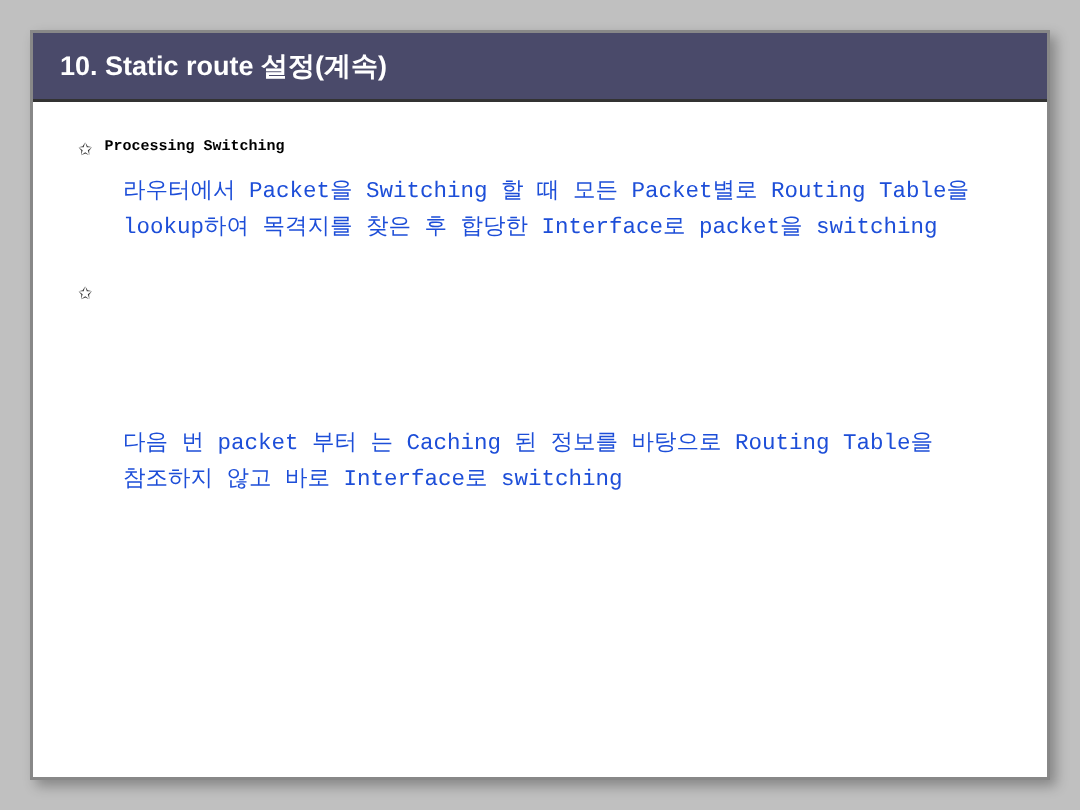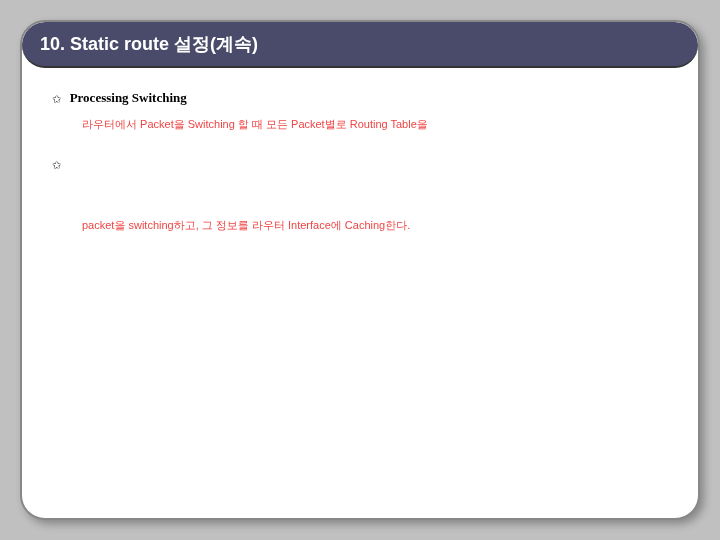--- a/index.html
+++ b/index.html
@@ -1,19 +1,18 @@
 <!DOCTYPE html>
 <html><head>
   <meta charset="utf-8">
   <style>
     * {
       margin: 0;
       padding: 0;
       box-sizing: border-box;
-      border-radius: 25px;
     }
 
     body {
       width: 720px;
       height: 540px;
       background: #c0c0c0;
       display: flex;
       align-items: center;
       justify-content: center;
       font-family: 'Courier New', Courier, monospace;
@@ -59,59 +58,61 @@
       align-items: center;
       gap: 8px;
     }
 
     .star-icon {
       color: #333;
       font-size: 16px;
     }
 
     .section-title {
-      font-family: Liberation Serif, serif;
-      font-size: 13px;
+      font-family: Liberation Mono, monospace;
+      font-size: 10px;
       font-weight: bold;
       color: #000;
     }
 
     .section-content {
       padding-left: 30px;
-      font-family: Liberation Sans, sans-serif;
-      font-size: 11px;
-      color: #ef4444;
+      font-family: Liberation Mono, monospace;
+      font-size: 15px;
+      color: #1d4ed8;
       line-height: 1.6;
     }
   </style>
 </head>
 <body>
 
 <div class="slide-container">
   <div class="slide-header">
     <span>10. Static route 설정(계속)</span>
   </div>
   <div class="slide-body">
 
     <div class="section">
       <div class="section-title-row">
         <span class="star-icon">✩</span>
         <span class="section-title">Processing Switching</span>
       </div>
       <div class="section-content">
         <span>라우터에서 Packet을 Switching 할 때 모든 Packet별로 Routing Table을</span><br>
+        <span>lookup하여 목격지를 찾은 후 합당한 Interface로 packet을 switching</span>
       </div>
     </div>
 
     <div class="section">
       <div class="section-title-row">
         <span class="star-icon">✩</span>
       </div>
       <div class="section-content">
         <br>
         <br>
-        <span>packet을 switching하고, 그 정보를 라우터 Interface에 Caching한다.</span><br>
         <br>
+        <span>다음 번 packet 부터 는 Caching 된 정보를 바탕으로 Routing Table을</span><br>
+        <span>참조하지 않고 바로 Interface로 switching</span>
       </div>
     </div>
 
   </div>
 </div>
 
 </body></html>

